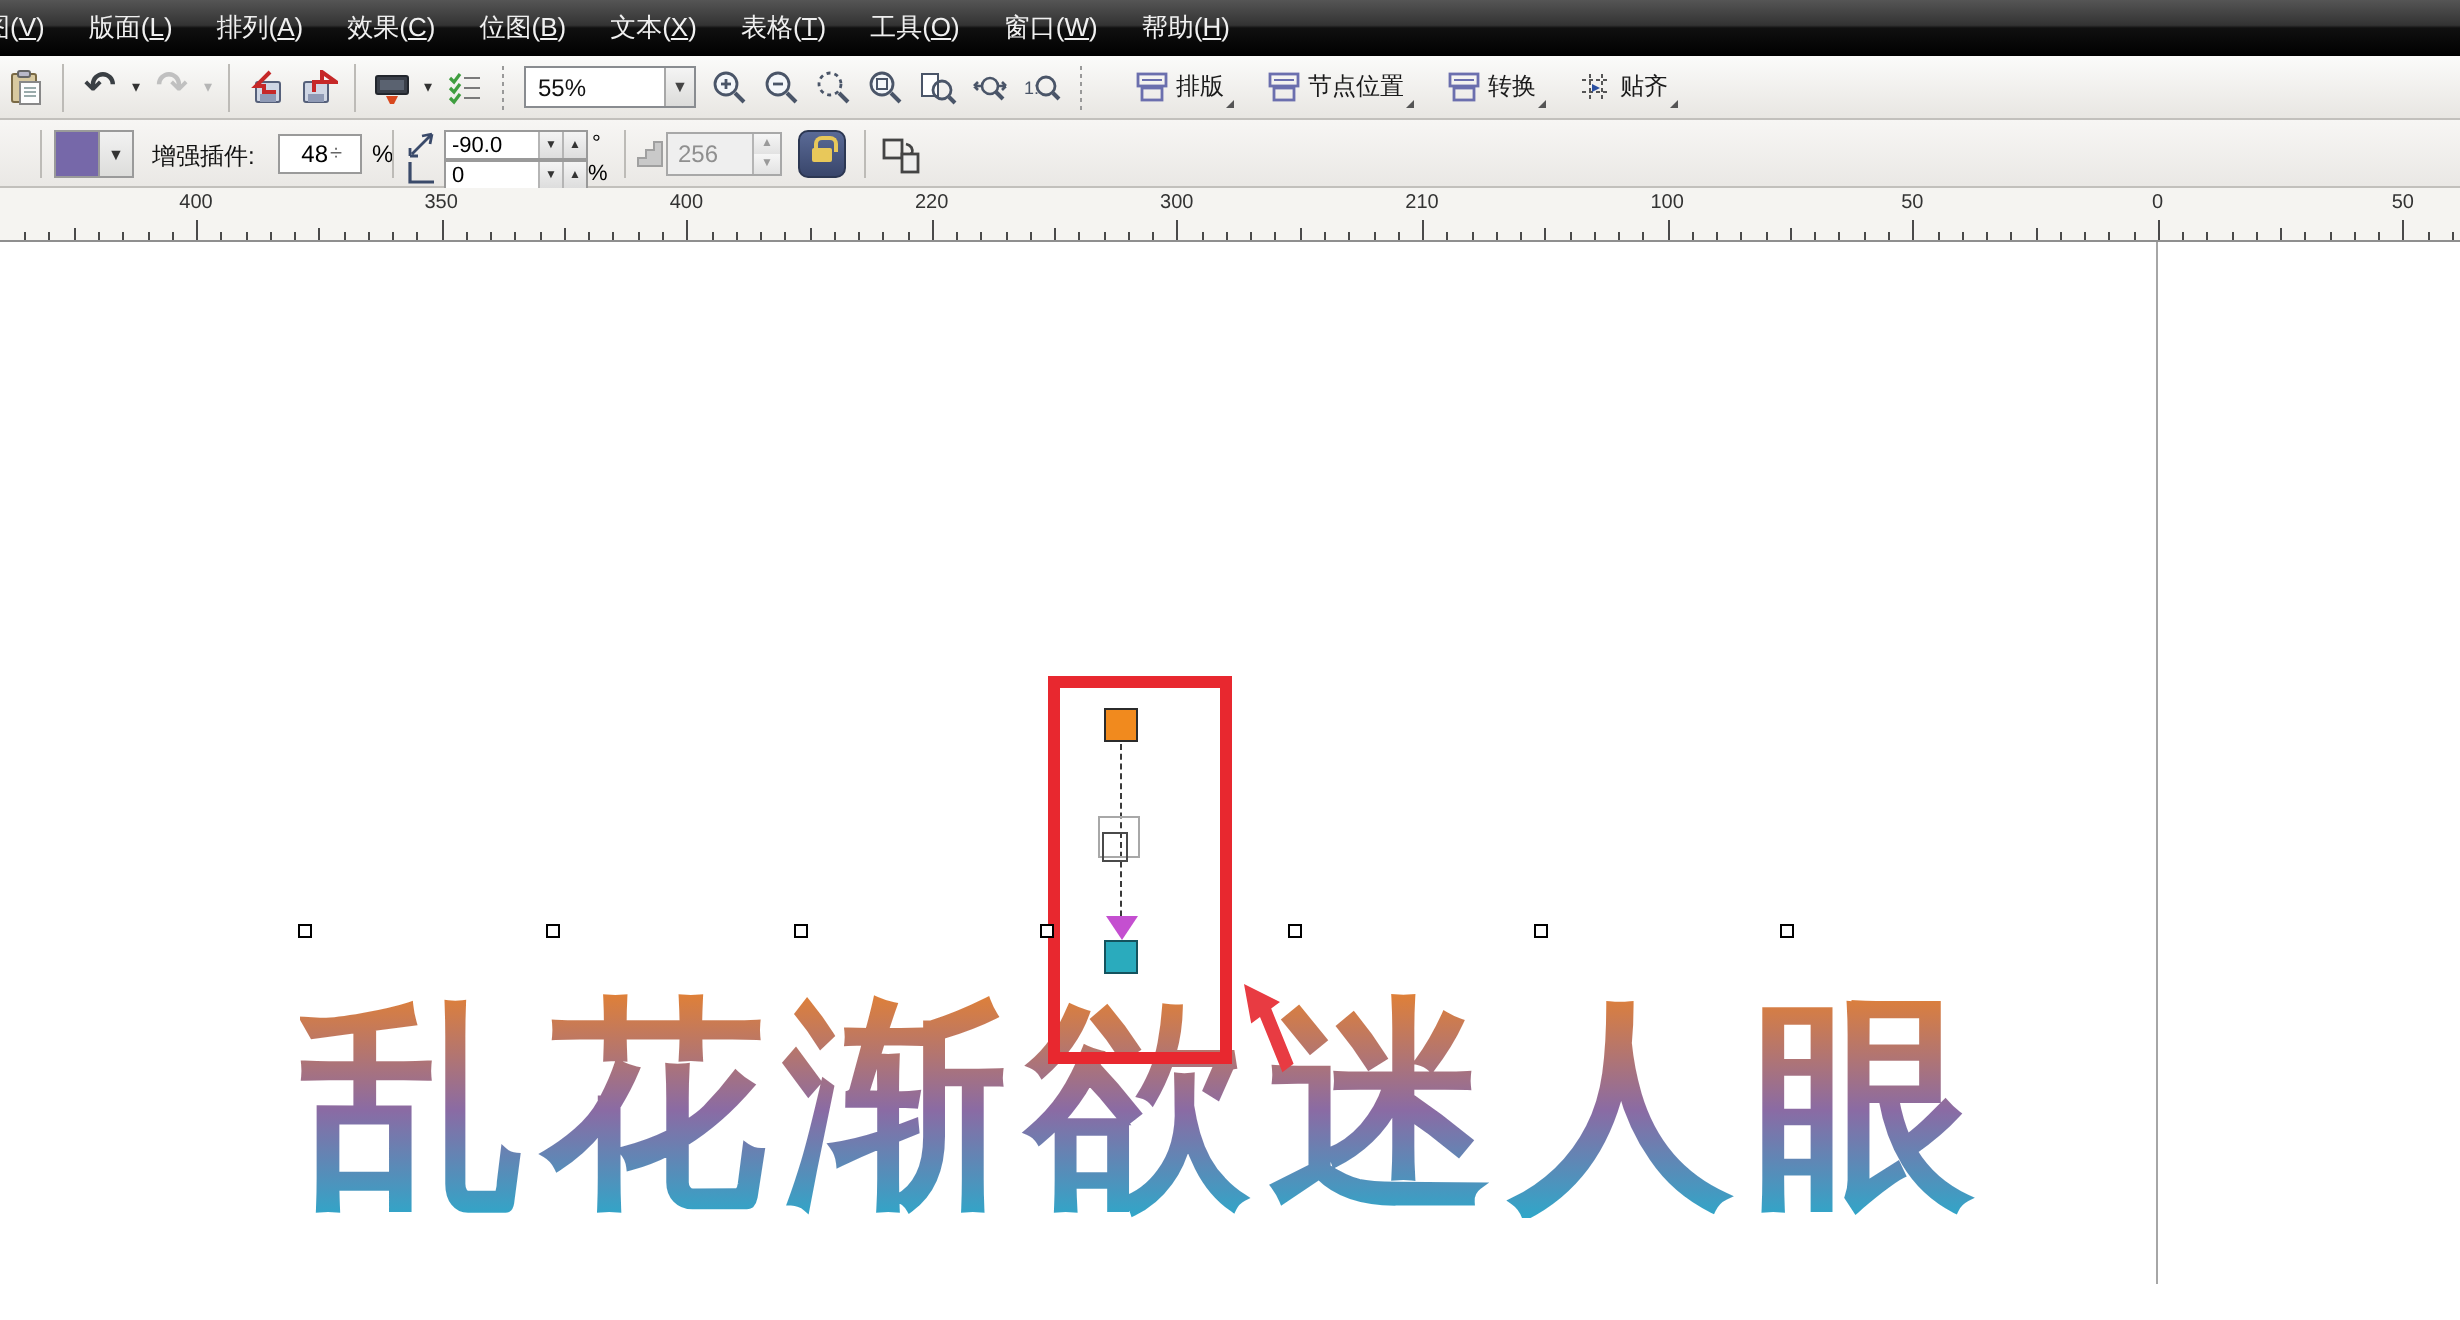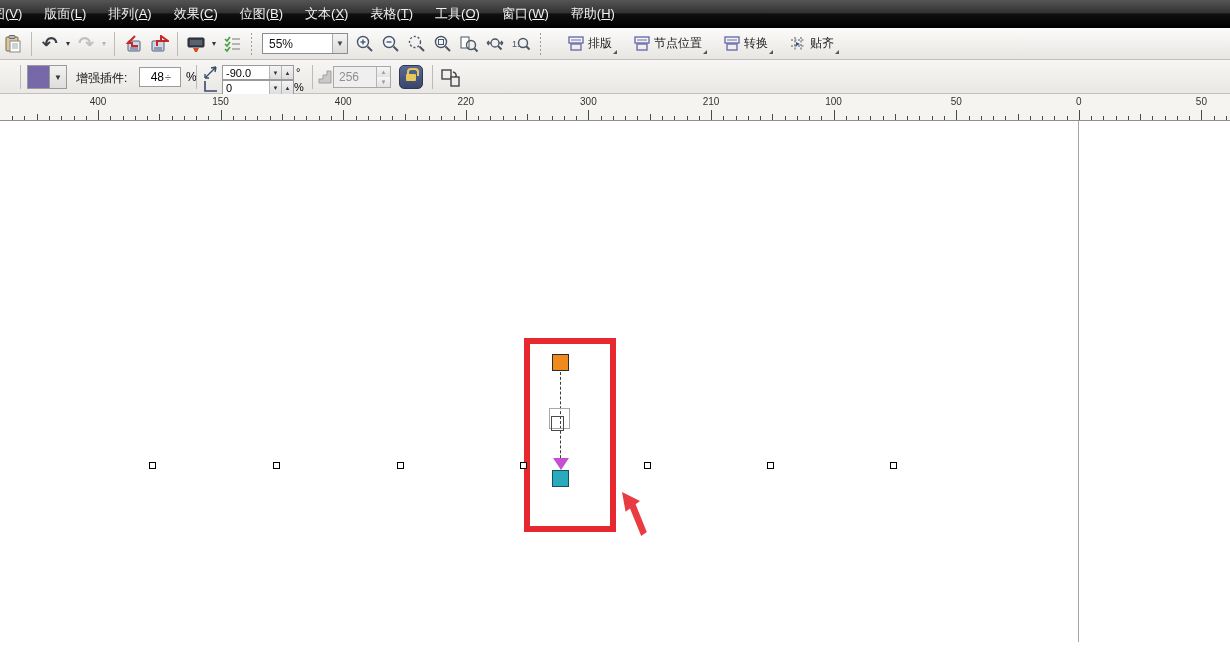--- a/index.html
+++ b/index.html
@@ -408,33 +408,34 @@
       <div class="tick" style="height: 4px; left: 1127.8px;"></div>
       <div class="tick" style="height: 6px; left: 1140.1px;"></div>
       <div class="tick" style="height: 4px; left: 1152.4px;"></div>
       <div class="tick" style="height: 4px; left: 1164.6px;"></div>
       <div class="tick" style="height: 4px; left: 1176.9px;"></div>
       <div class="tick" style="height: 4px; left: 1189.1px;"></div>
       <div class="tick" style="height: 10px; left: 1201.4px;"></div>
       <div class="tick" style="height: 4px; left: 1213.7px;"></div>
       <div class="tick" style="height: 4px; left: 1225.9px;"></div>
       <div class="rlabel" style="left: 98px;">400</div>
-      <div class="rlabel" style="left: 220.6px;">150</div>
+      <div class="rlabel" style="left: 220.6px;">350</div>
       <div class="rlabel" style="left: 343.2px;">400</div>
       <div class="rlabel" style="left: 465.8px;">220</div>
       <div class="rlabel" style="left: 588.4px;">300</div>
       <div class="rlabel" style="left: 711px;">210</div>
       <div class="rlabel" style="left: 833.6px;">100</div>
       <div class="rlabel" style="left: 956.2px;">50</div>
       <div class="rlabel" style="left: 1078.8px;">0</div>
       <div class="rlabel" style="left: 1201.4px;">50</div>
     </div>
 
   <div class="canvas" id="canvas">
     <div class="page-line"></div>
+    <div class="art-text" id="artText" style="background-image: linear-gradient(rgb(223, 128, 56), rgb(138, 107, 164) 52%, rgb(47, 167, 201));">乱花渐欲迷人眼</div>
     <div class="red-rect" id="redRect" style="border-color: rgb(232, 40, 47);"></div>
     <div class="g-start" id="gStart" style="background: rgb(241, 138, 30);"></div>
     <div class="g-line"></div>
     <div class="g-mid-outer"></div>
     <div class="g-mid-inner"></div>
     <div class="g-arrowhead" id="gArrow" style="border-top-color: rgb(196, 79, 208);"></div>
     <div class="g-end" id="gEnd" style="background: rgb(42, 171, 189);"></div>
     <svg class="annot-arrow" width="52" height="62" viewBox="0 0 52 62">
       <polygon id="arrowPoly" points="14,8 32,17 27.6,20.3 38.8,47.9 33.2,52.1 22,24.5 17.6,27.8" fill="#e83b42"></polygon>
     </svg>

